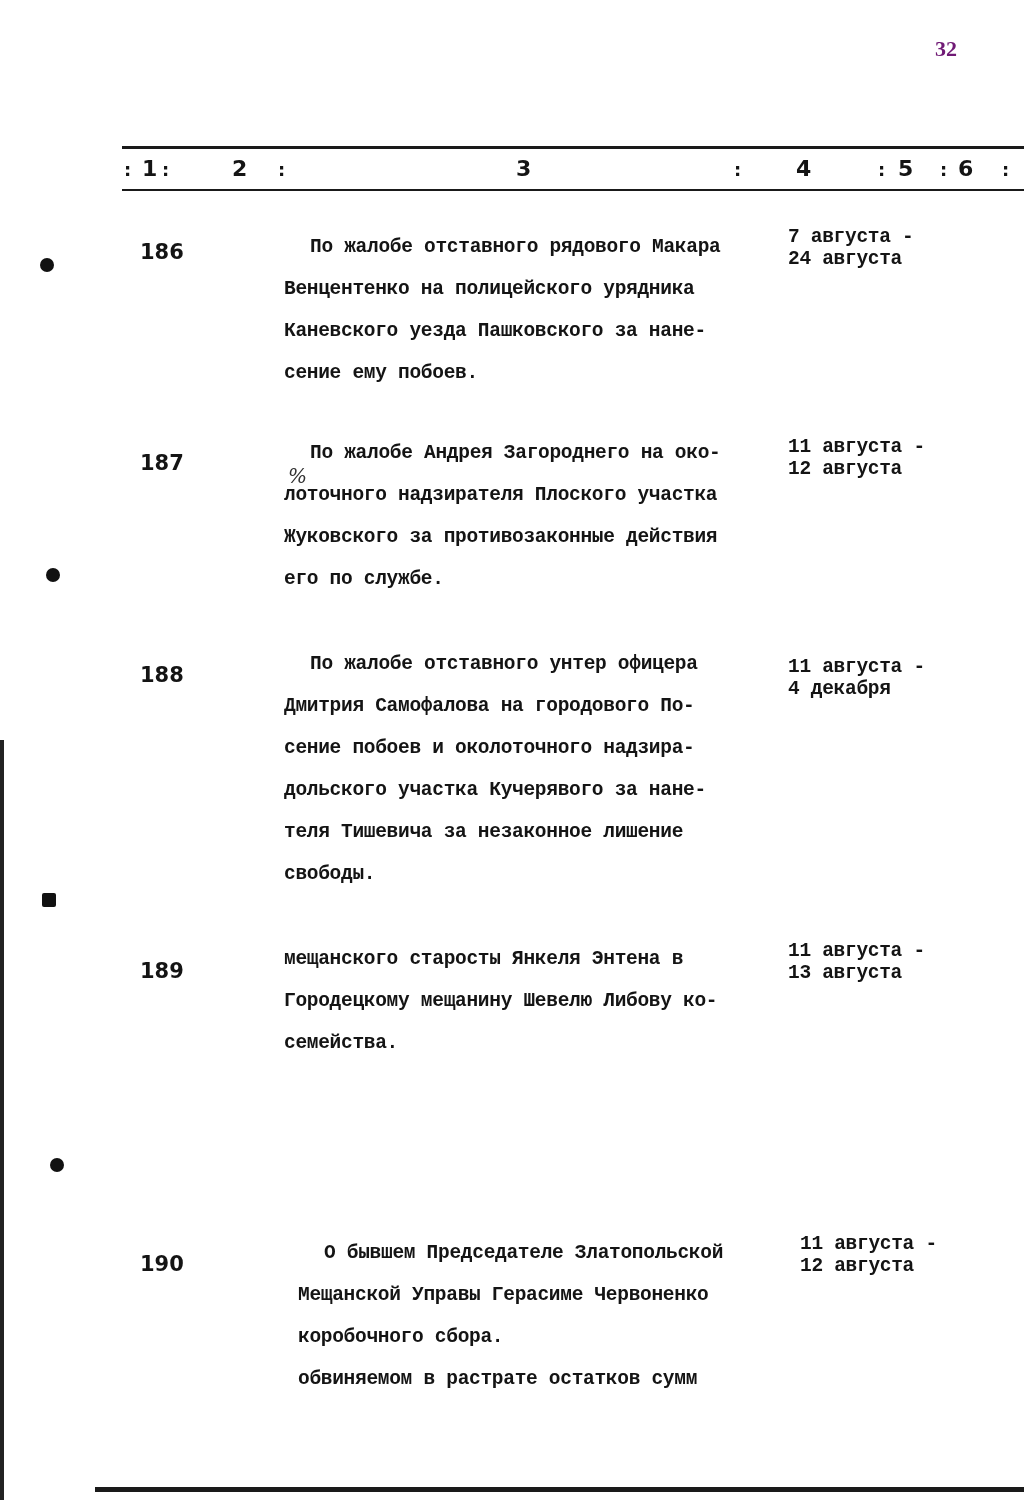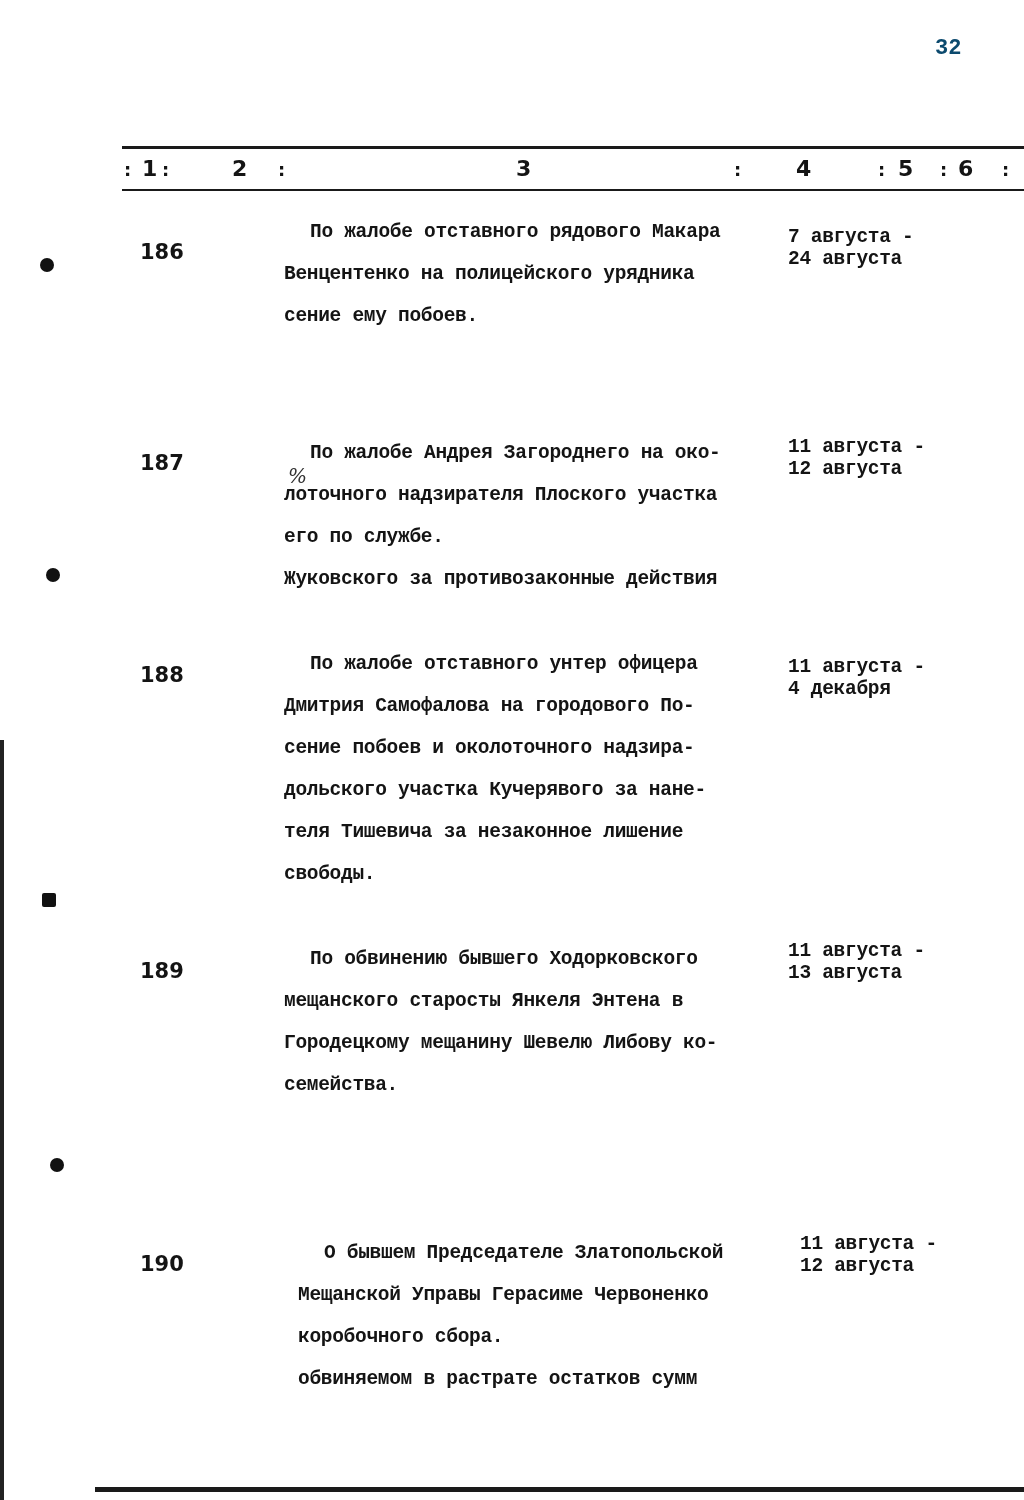--- a/index.html
+++ b/index.html
@@ -3,22 +3,22 @@
   <meta charset="utf-8">
   <style>
     html, body { margin: 0; padding: 0; }
     body {
       width: 1024px; height: 1500px; position: relative; overflow: hidden;
       background: #ffffff; color: #141414;
       font-family: "Liberation Mono", "DejaVu Sans Mono", monospace;
     }
     .page-number {
       position: absolute; left: 935px; top: 36px;
-      font-family: Liberation Mono, monospace; font-weight: bold; font-size: 22px;
-      color: #0c4a6e;
+      font-family: Liberation Serif, serif; font-weight: bold; font-size: 22px;
+      color: #701a75;
     }
     .rule {
       position: absolute; left: 20px; width: 1004px; height: 3px;
       background: #1a1a1a;
     }
     .rule.top { top: 146px; left: 122px; width: 902px; height: 3px; }
     .rule.mid { top: 189px; left: 122px; width: 902px; height: 2px; }
     .rule.bottom { top: 1487px; left: 95px; width: 929px; height: 5px; }
     .left-edge {
       position: absolute; left: 0; top: 740px; width: 4px; height: 760px;
@@ -80,39 +80,40 @@
 </div>
 <div class="rule mid"></div>
 
 <div class="hole" style="left:40px; top:258px;"></div>
 <div class="hole" style="left:46px; top:568px;"></div>
 <div class="hole" style="left:42px; top:893px; border-radius:2px;"></div>
 <div class="hole" style="left:50px; top:1158px;"></div>
 
 <div>
   <div class="entry-num" style="top:240px">186</div>
-  <div class="entry-text" style="top:211px">
+  <div class="entry-text" style="top:226px">
     <span class="line first">По жалобе отставного рядового Макара</span>
     <span class="line">Венцентенко на полицейского урядника</span>
+    <span class="line">Каневского уезда Пашковского за нане-</span>
     <span class="line">сение ему побоев.</span>
   </div>
   <div class="entry-dates" style="top:226px">
     <div>7 августа -</div>
     <div>24 августа</div>
   </div>
 </div>
 
 <div>
   <div class="entry-num" style="top:451px">187</div>
   <div class="mark-slash">%</div>
   <div class="entry-text" style="top:432px">
     <span class="line first">По жалобе Андрея Загороднего на око-</span>
     <span class="line">лоточного надзирателя Плоского участка</span>
+    <span class="line">Жуковского за противозаконные действия</span>
     <span class="line">его по службе.</span>
-    <span class="line">Жуковского за противозаконные действия</span>
   </div>
   <div class="entry-dates" style="top:436px">
     <div>11 августа -</div>
     <div>12 августа</div>
   </div>
 </div>
 
 <div>
   <div class="entry-num" style="top:663px">188</div>
   <div class="entry-text" style="top:643px">
@@ -125,21 +126,20 @@
   </div>
   <div class="entry-dates" style="top:656px">
     <div>11 августа -</div>
     <div>4 декабря</div>
   </div>
 </div>
 
 <div>
   <div class="entry-num" style="top:959px">189</div>
   <div class="entry-text" style="top:938px">
-    <span class="line first">По обвинению бывшего Ходорковского</span>
     <span class="line">мещанского старосты Янкеля Энтена в</span>
     <span class="line">Городецкому мещанину Шевелю Либову ко-</span>
     <span class="line">семейства.</span>
   </div>
   <div class="entry-dates" style="top:940px">
     <div>11 августа -</div>
     <div>13 августа</div>
   </div>
 </div>
 

